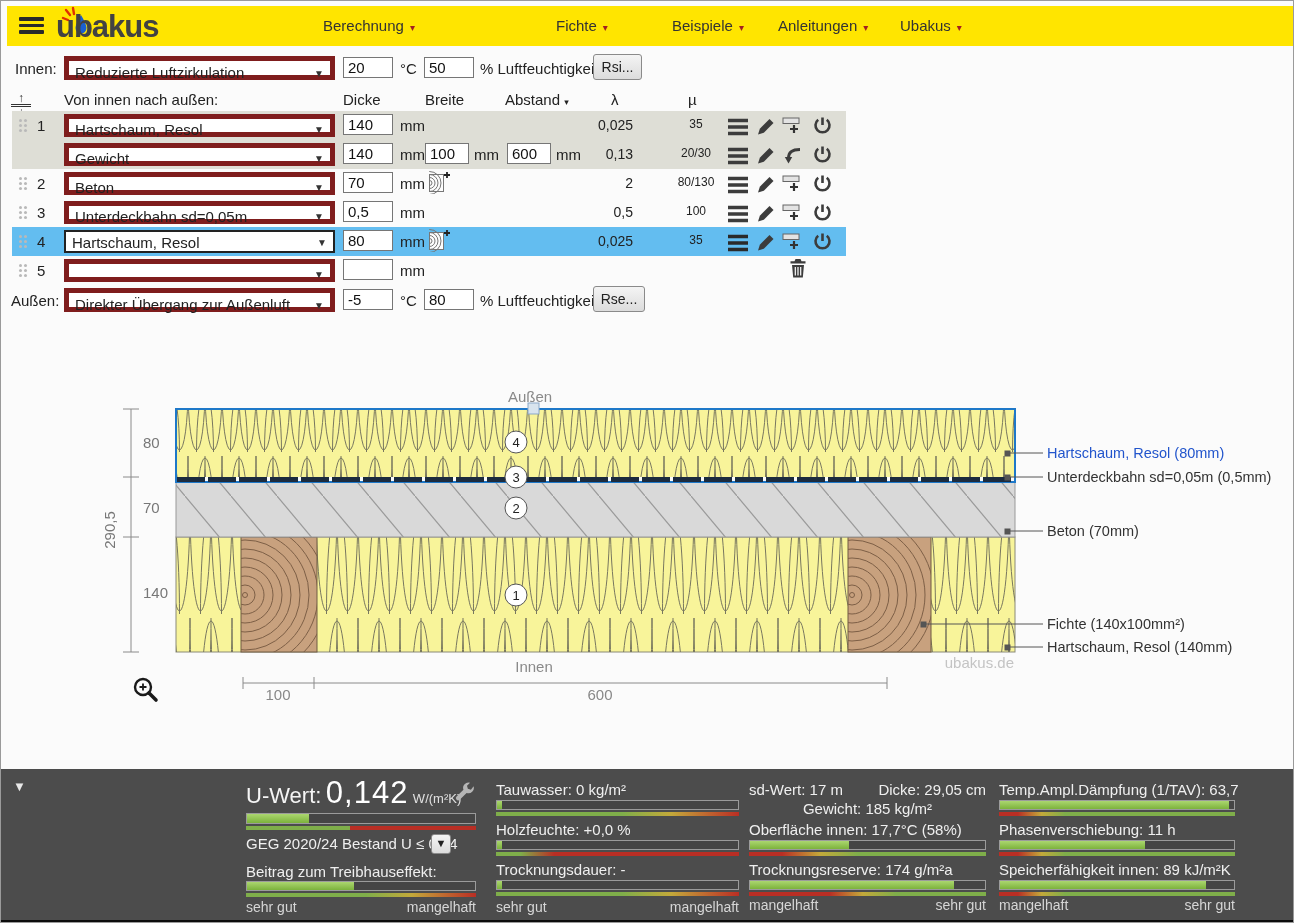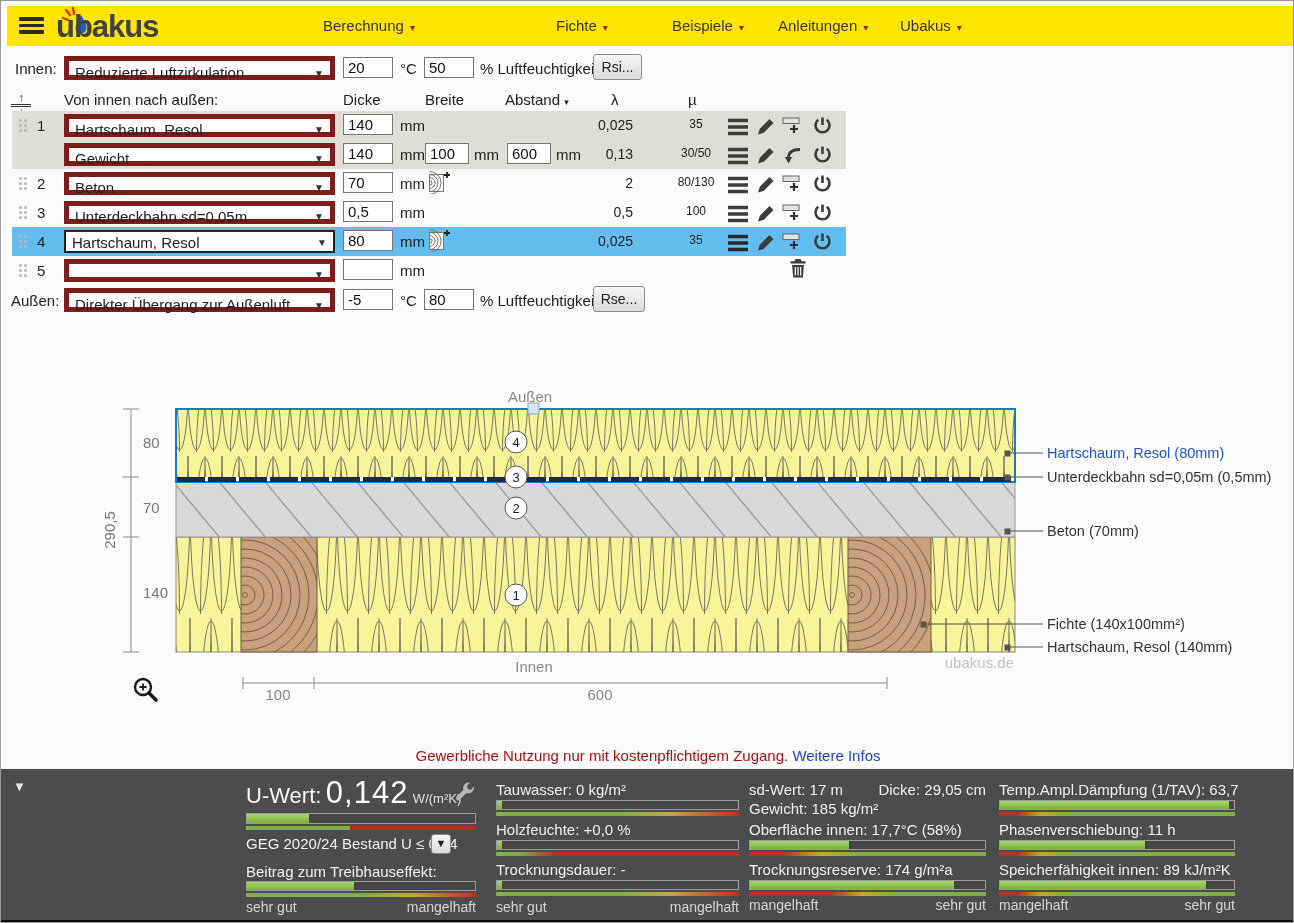--- a/index.html
+++ b/index.html
@@ -165,21 +165,21 @@
     <span class="val">Gewicht</span>
     <span class="caret">▼</span>
   </div>
   <input class="abs inp" style="left: 342px; top: 142px; width: 50px;" value="140">
   <span class="abs lbl" style="left:399px;top:145px">mm</span>
   <input class="abs inp" style="left: 424px; top: 142px; width: 44px;" value="100">
   <span class="abs lbl" style="left:473px;top:145px">mm</span>
   <input class="abs inp" style="left: 506px; top: 142px; width: 44px;" value="600">
   <span class="abs lbl" style="left:555px;top:145px">mm</span>
   <span class="abs lam" style="left:560px;top:145px">0,13</span>
-  <span class="abs mu" style="left:660px;top:145px">30/50</span>
+  <span class="abs mu" style="left:660px;top:145px">20/30</span>
   <svg class="abs icon-btn" style="left:726px;top:146px" width="22" height="18">
       <path d="M1,2.5 h20 M1,9 h20 M1,15.5 h20" stroke="#3c3c3c" stroke-width="3.4"></path>
     </svg>
   <svg class="abs icon-btn" style="left:755px;top:145px" width="20" height="20">
       <use href="#def-pencil"></use>
     </svg>
   <svg class="abs icon-btn" style="left:782px;top:144px" width="20" height="20">
       <use href="#def-rotate"></use>
     </svg>
   <svg class="abs icon-btn" style="left:812px;top:144px" width="20" height="20">
@@ -409,24 +409,20 @@
     <text x="277" y="314" font-size="15" fill="#888" text-anchor="middle">100</text>
     <text x="599" y="314" font-size="15" fill="#888" text-anchor="middle">600</text>
 
     <g transform="translate(132,291)">
       <circle cx="10" cy="10" r="8" fill="none" stroke="#1a1a1a" stroke-width="2.4"></circle>
       <path d="M10,6.5 v7 M6.5,10 h7" stroke="#1a1a1a" stroke-width="1.8"></path>
       <path d="M16,16 L23,23" stroke="#1a1a1a" stroke-width="3.6" stroke-linecap="round"></path>
     </g>
   </svg>
 
-  <div class="abs" style="left:0;top:746px;width:1294px;text-align:center;font-size:15px">
-    <span style="color:#aa1111">Gewerbliche Nutzung nur mit kostenpflichtigem Zugang.</span>
-    <span class="link">Weitere Infos</span>
-  </div>
 
   <div class="abs" id="footer">
     <span class="abs" style="left:12px;top:10px;color:#e8e8e8;font-size:13px;cursor:pointer">▼</span>
 
     <div class="abs" style="left:245px;top:6px;width:230px">
       <span style="font-size:22px;color:#f5f5f5">U-Wert:</span>
       <span style="font-size:31px;color:#ffffff;letter-spacing:1px">0,142</span>
       <span style="font-size:13px;color:#e0e0e0">W/(m²K)</span>
     </div>
     <svg class="abs icon-btn" style="left:452px;top:12px" width="23" height="23" viewBox="0 0 24 24">
@@ -459,21 +455,21 @@
     <span class="abs ftxt" style="left:495px;top:92px">Trocknungsdauer: -</span>
     <div class="abs gbar" style="left:495px;top:111px;width:243px">
         <div class="gfill" style="width: 2%;"></div>
       </div>
     <div class="abs gstrip s-green-red" style="left:495px;top:123px;width:243px"></div>
     <span class="abs fsmall" style="left:495px;top:130px">sehr gut</span>
     <span class="abs fsmall" style="left:623px;top:130px;width:115px;text-align:right">mangelhaft</span>
 
     <span class="abs ftxt" style="left:748px;top:12px">sd-Wert: 17 m</span>
     <span class="abs ftxt" style="left:748px;top:12px;width:237px;text-align:right">Dicke: 29,05 cm</span>
-    <span class="abs ftxt" style="left:748px;top:31px;width:237px;text-align:left">Gewicht: 185 kg/m²</span>
+    <span class="abs ftxt" style="left:748px;top:31px;width:237px;text-align:center">Gewicht: 185 kg/m²</span>
     <span class="abs ftxt" style="left:748px;top:52px">Oberfläche innen: 17,7°C (58%)</span>
     <div class="abs gbar" style="left:748px;top:71px;width:237px">
         <div class="gfill" style="width: 42%;"></div>
       </div>
     <div class="abs gstrip s-red-green" style="left:748px;top:83px;width:237px"></div>
     <span class="abs ftxt" style="left:748px;top:92px">Trocknungsreserve: 174 g/m²a</span>
     <div class="abs gbar" style="left:748px;top:111px;width:237px">
         <div class="gfill" style="width: 87%;"></div>
       </div>
     <div class="abs gstrip s-red-green-mid" style="left:748px;top:123px;width:237px"></div>

